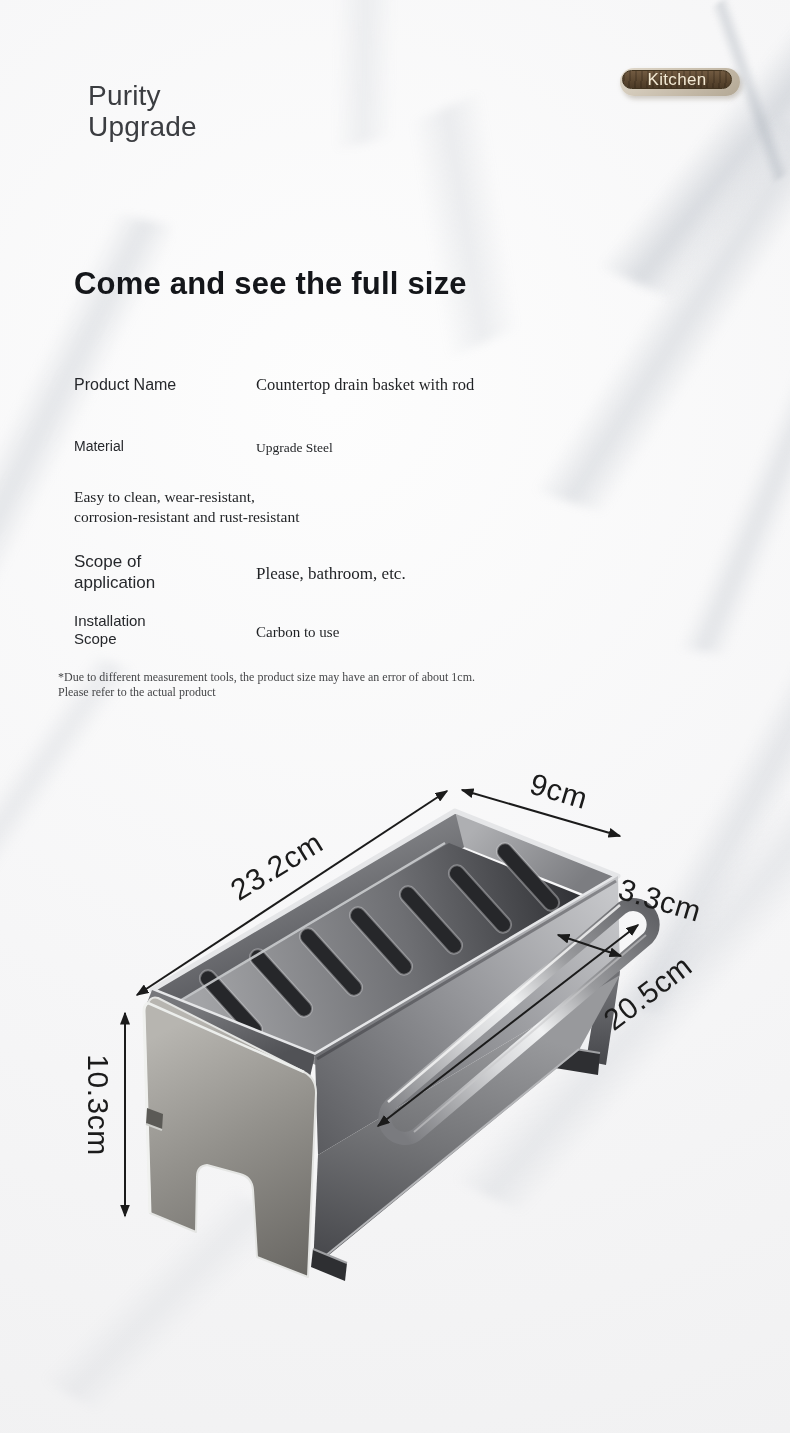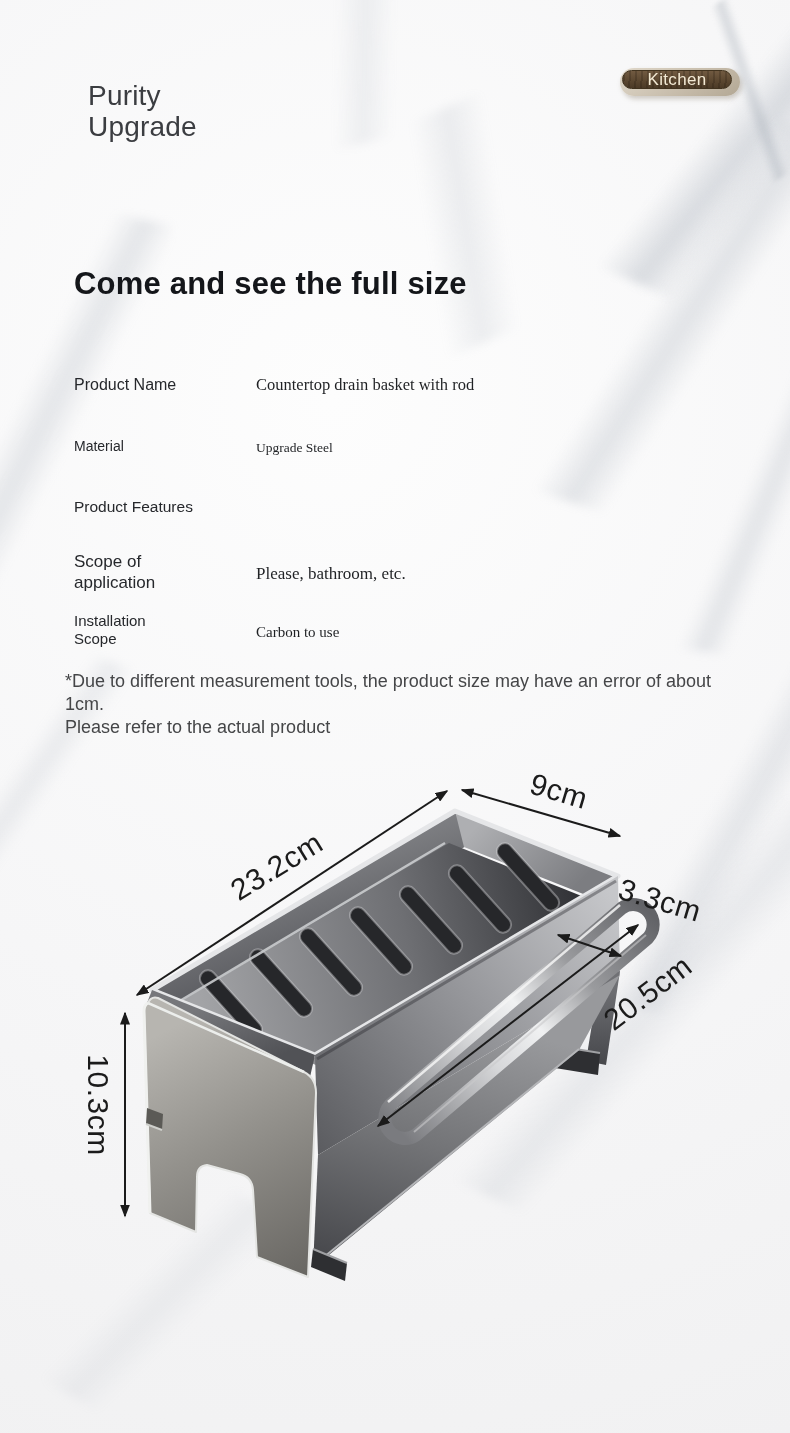--- a/index.html
+++ b/index.html
@@ -32,22 +32,22 @@
   
   .specs{position:absolute;left:74px;top:374px;width:660px;}
   .spec-row{position:absolute;left:0;display:flex;align-items:center;}
   .spec-label{flex:0 0 152px;margin-right:30px;color:#26282c;white-space:pre-line;line-height:1.22;}
   .spec-value{flex:1;color:#1f2124;white-space:pre-line;line-height:1.32;font-family:Liberation Serif, serif;}
   .r1{top:0px}    .r1 .spec-label{font-size:16px}   .r1 .spec-value{font-size:16.5px}
   .r2{top:62px}   .r2 .spec-label{font-size:14px}   .r2 .spec-value{font-size:13.5px;padding-top:3px}
   .r3{top:113px}  .r3 .spec-label{font-size:15.5px;padding-top:11px} .r3 .spec-value{font-size:15.5px}
   .r4{top:178px}  .r4 .spec-label{font-size:17px} .r4 .spec-value{font-size:17px;padding-top:2px}
   .r5{top:238px}  .r5 .spec-label{font-size:15px}   .r5 .spec-value{font-size:15px;padding-top:6px}
-  .footnote{position:absolute;left:65px;top:670px;width:660px;font-size:18px;line-height:1.28;
-    color:#454648;white-space:pre-line;}
+  .footnote{position:absolute;left:58px;top:670px;width:660px;font-size:12px;line-height:1.28;
+    color:#454648;white-space:pre-line;font-family:Liberation Serif, serif;}
   
   .figure{position:absolute;left:60px;top:753px;width:700px;height:665px;}
   .dimtext{font-family:"Liberation Sans",sans-serif;font-size:30px;fill:#1b1b1b;letter-spacing:.5px;}
 </style>
 </head>
 <body>
 
 <div class="page">
 
   <div>
@@ -76,21 +76,22 @@
   <div class="specs">
     <div class="spec-row r1">
       <div class="spec-label">Product Name</div>
       <div class="spec-value">Countertop drain basket with rod</div>
     </div>
     <div class="spec-row r2">
       <div class="spec-label">Material</div>
       <div class="spec-value">Upgrade Steel</div>
     </div>
     <div class="spec-row r3">
-      <div class="spec-label">Product Features</div>
+      <div class="spec-value">Easy to clean, wear-resistant,
+corrosion-resistant and rust-resistant</div>
     </div>
     <div class="spec-row r4">
       <div class="spec-label">Scope of
 application</div>
       <div class="spec-value">Please, bathroom, etc.</div>
     </div>
     <div class="spec-row r5">
       <div class="spec-label">Installation
 Scope</div>
       <div class="spec-value">Carbon to use</div>

